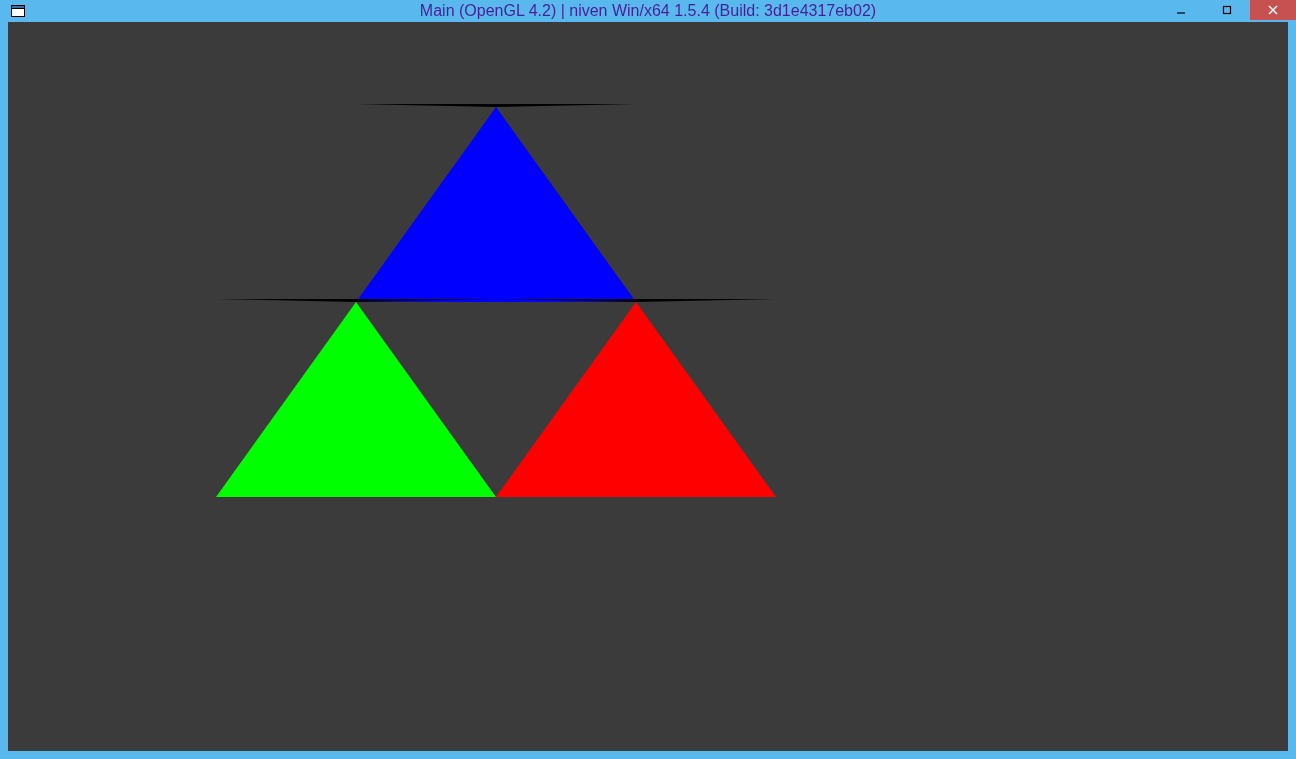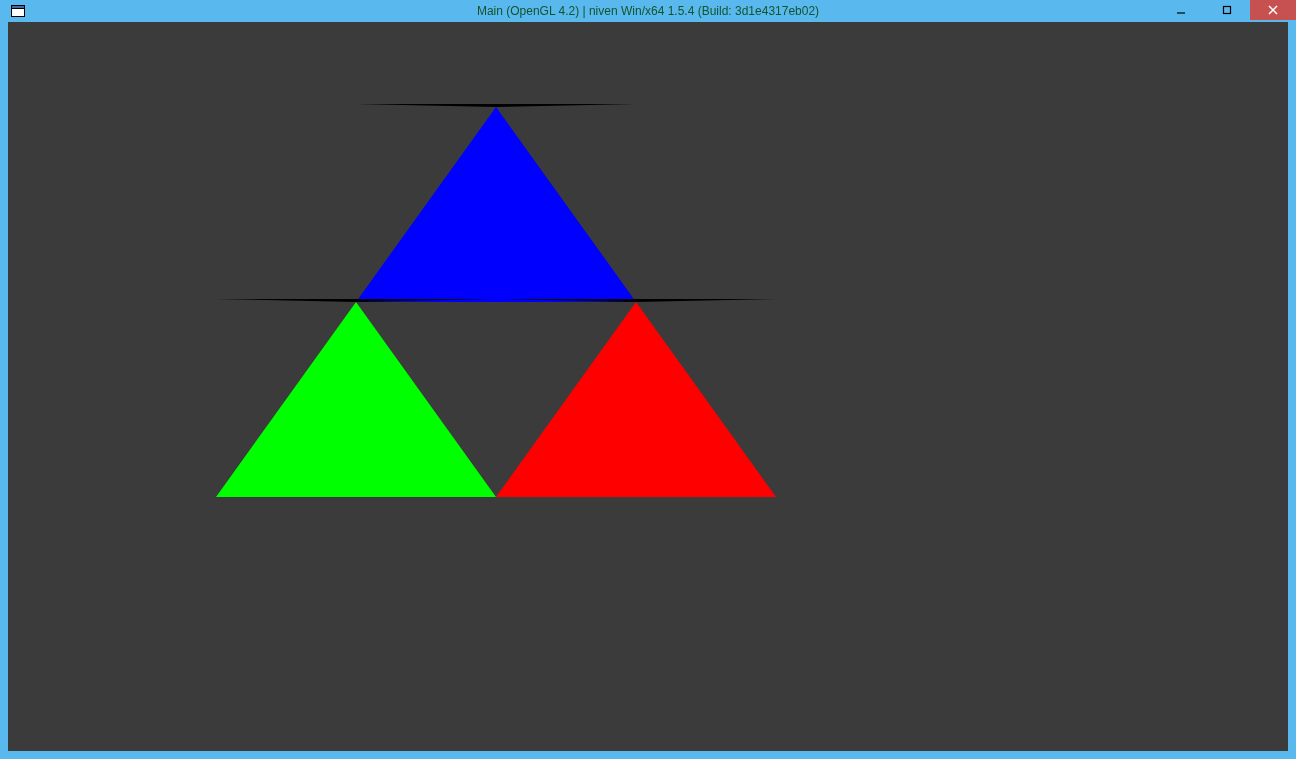--- a/index.html
+++ b/index.html
@@ -37,22 +37,22 @@
       margin-right: 6px;
       display: inline-flex;
       align-items: center;
       justify-content: center;
     }
     .titlebar .app-icon svg { display:block; }
     .titlebar .title {
       position: absolute;
       left: 0; right: 0;
       text-align: center;
-      color: #14532d;
-      font-size: 12px;
+      color: #4c1d95;
+      font-size: 16px;
       line-height: 22px;
       pointer-events: none;
     }
     .win-buttons {
       position: absolute;
       right: 0;
       top: 0;
       height: 20px;
       display: flex;
     }

